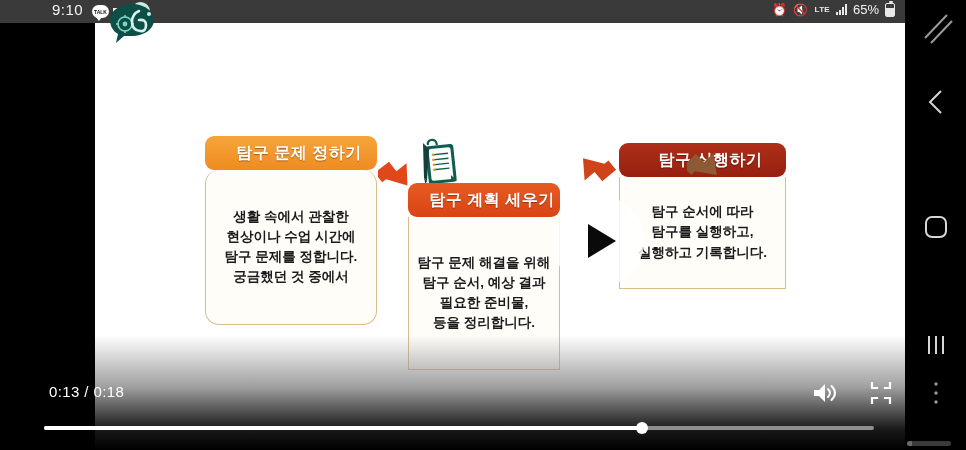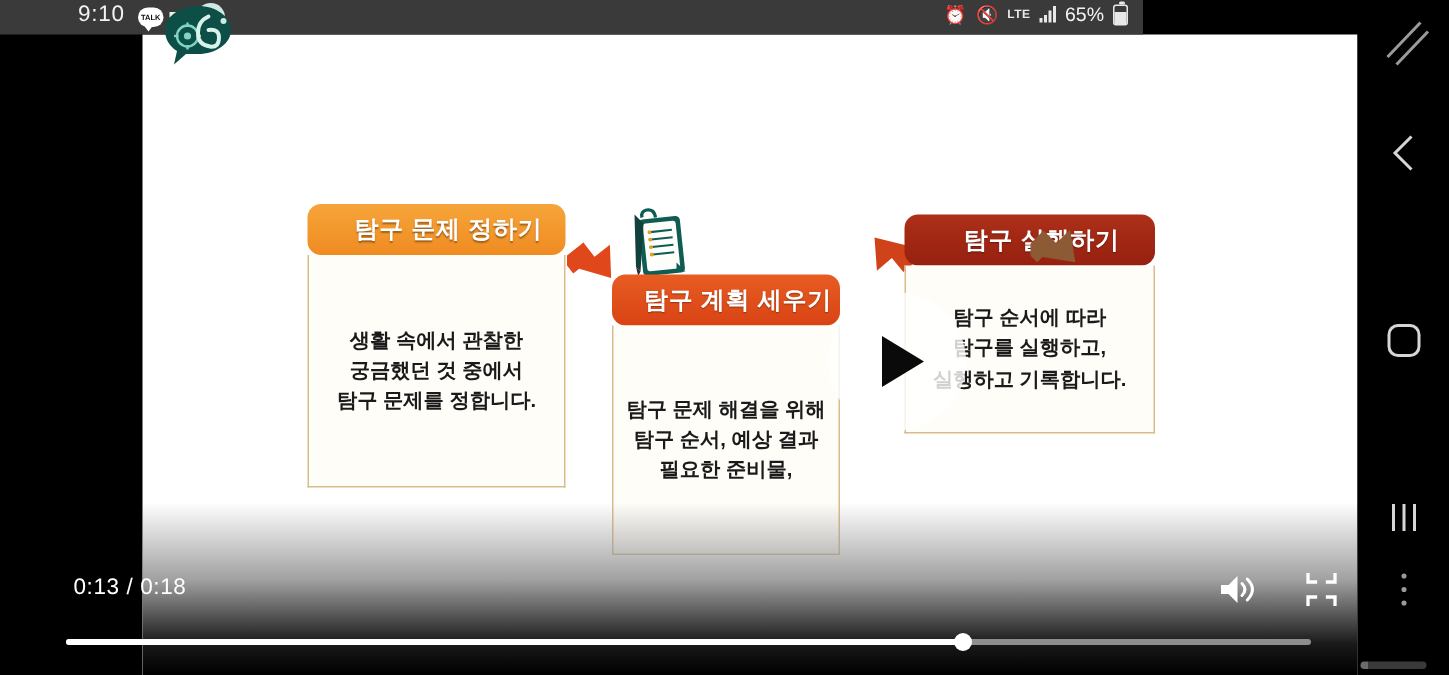--- a/index.html
+++ b/index.html
@@ -6,21 +6,21 @@
   html, body {
     width: 966px; height: 450px;
     background: #000;
     font-family: "Liberation Sans", "DejaVu Sans", sans-serif;
     overflow: hidden;
   }
   #screen { position: relative; width: 966px; height: 450px; background: #000; overflow: hidden; }
 
   
   #statusbar {
-    position: absolute; left: 0; top: 0; width: 762px; height: 23px;
+    position: absolute; left: 0; top: 0; width: 905px; height: 23px;
     background: #3a3a3a; color: #fff; display: flex; align-items: center;
     z-index: 40;
   }
   .sb-clock {
     position: absolute; left: 52px; top: 1px;
     font-size: 15px; color: #f2f2f2; letter-spacing: .5px;
     font-family: "Liberation Sans", sans-serif;
   }
   .sb-left-icons { position: absolute; left: 92px; top: 2px; display: flex; align-items: center; gap: 3px; }
   .sb-bubble {
@@ -81,27 +81,27 @@
   }
   .fbox .bdy {
     border: 1px solid #d9bc8c; border-top: none; background: #fffdf8;
     display: flex; align-items: center; justify-content: center; text-align: center;
     color: #1a1a1a; font-weight: bold; font-size: 13.5px; line-height: 1.5;
     padding: 6px 8px;
   }
 
   #box1 { left: 110px; top: 113px; width: 172px; }
   #box1 .hdr { height: 34px; background: linear-gradient(to bottom,#f6a53a,#ef8b21); }
-  #box1 .bdy { height: 155px; }
+  #box1 .bdy { height: 155px; border-radius: 14px; }
 
   #box2 { left: 313px; top: 160px; width: 152px; }
   #box2 .hdr { height: 34px; background: linear-gradient(to bottom,#e75c22,#d94314); }
   #box2 .bdy { height: 153px; }
 
-  #box3 { left: 508px; top: 120px; width: 167px; }
+  #box3 { left: 524px; top: 120px; width: 167px; }
   #box3 .hdr { height: 34px; background: linear-gradient(to bottom,#ad2f18,#96200f); }
   #box3 .bdy { height: 112px; }
 
   
   .arrow { position: absolute; }
   .arrow svg { display:block; }
 
   
   #notepad { position: absolute; left: 320px; top: 114px; width: 46px; height: 54px; }
 
@@ -187,22 +187,23 @@
     </span>
   </div>
 
   <div id="video">
 
     <div class="fbox" id="box1">
       <div class="hdr">탐구 문제 정하기</div>
       <div class="bdy">
         <div>
           <div>생활 속에서 관찰한</div>
+          <div>현상이나 수업 시간에</div>
+          <div>탐구 문제를 정합니다.</div>
           <div>궁금했던 것 중에서</div>
-          <div>탐구 문제를 정합니다.</div>
         </div>
       </div>
     </div>
 
     <div class="arrow" style="left:283px; top:133px;">
       <svg width="44" height="40" viewBox="0 0 44 40">
         <path d="M2 4 L20 4 L20 16 L33 16 L20 34 L7 16 L2 16 Z" fill="#E0481B" transform="rotate(-38 18 18)"></path>
       </svg>
     </div>
 
@@ -229,20 +230,21 @@
       </svg>
     </div>
 
     <div class="fbox" id="box2">
       <div class="hdr">탐구 계획 세우기</div>
       <div class="bdy">
         <div>
           <div>탐구 문제 해결을 위해</div>
           <div>탐구 순서, 예상 결과</div>
           <div>필요한 준비물,</div>
+          <div>등을 정리합니다.</div>
         </div>
       </div>
     </div>
 
     <div class="arrow" style="left:477px; top:126px;">
       <svg width="46" height="44" viewBox="0 0 46 44">
         <path d="M2 4 L20 4 L20 16 L33 16 L20 34 L7 16 L2 16 Z" fill="#D0421A" transform="rotate(140 20 20)"></path>
       </svg>
     </div>
 

